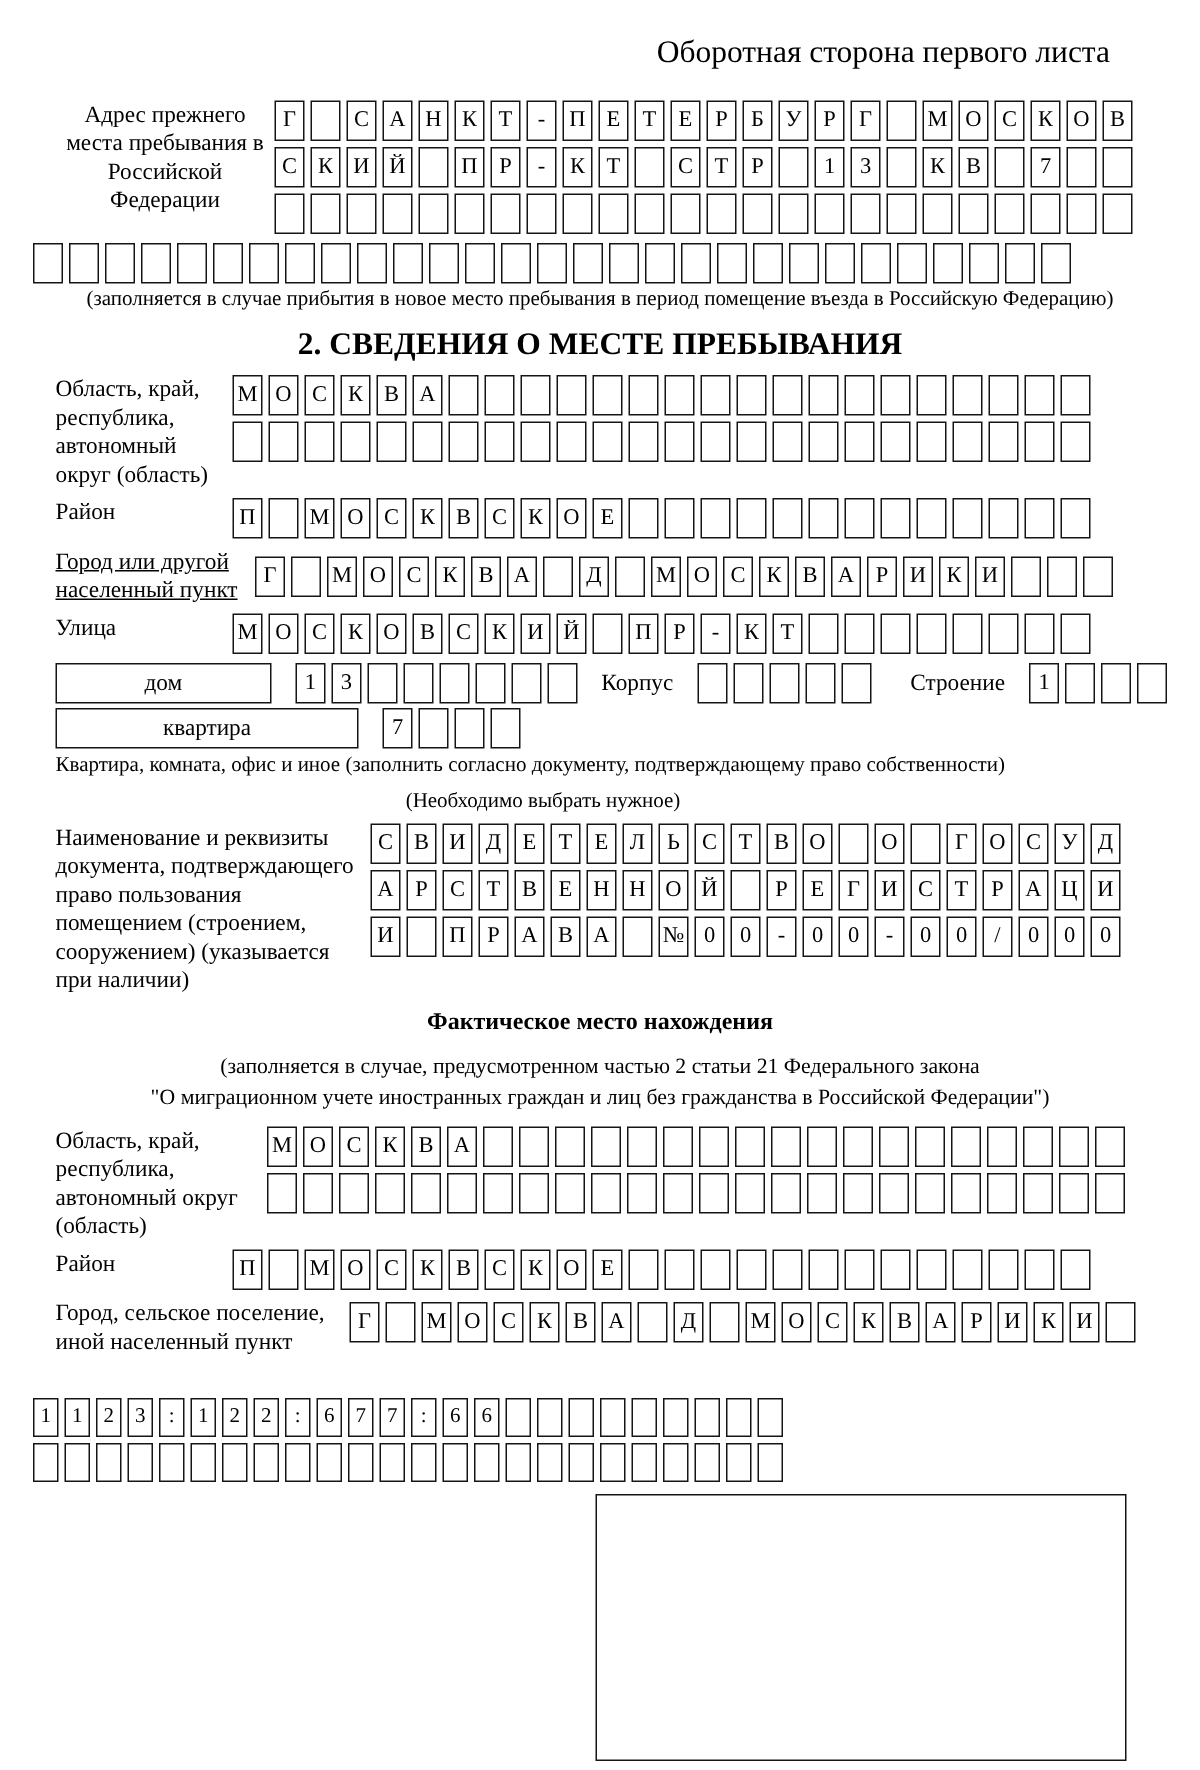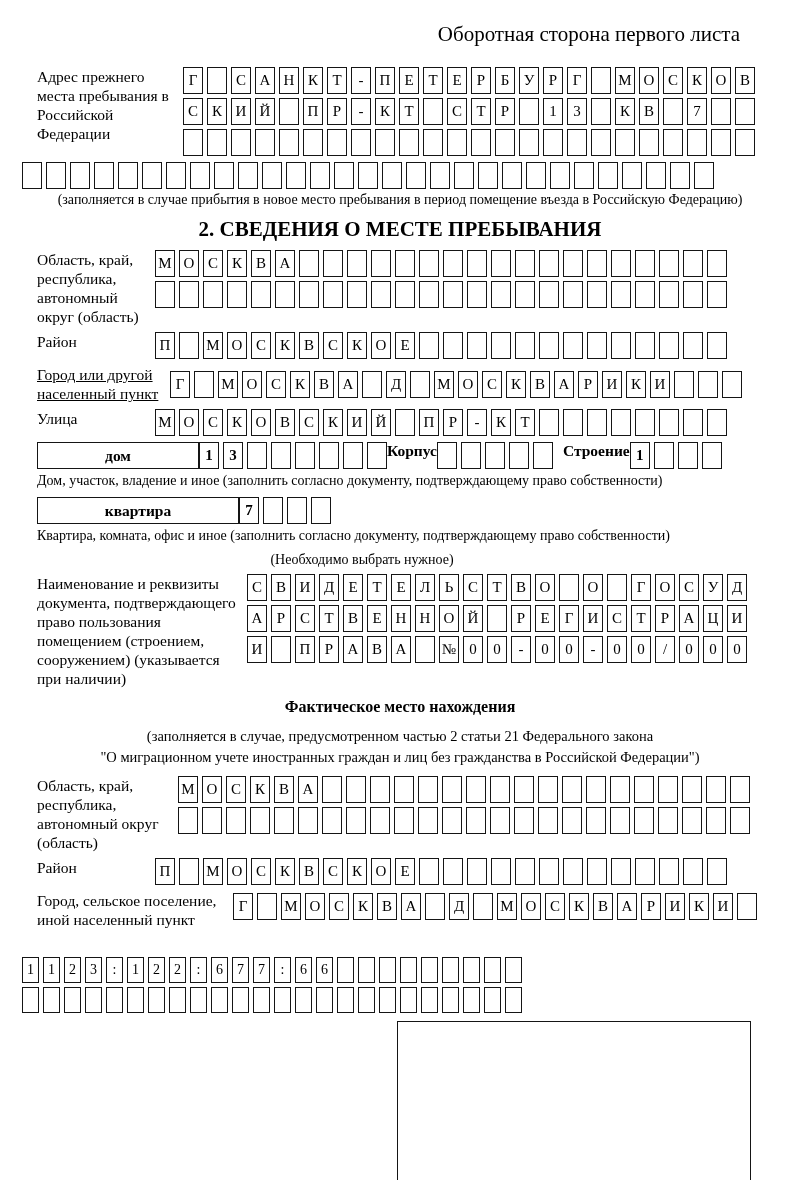--- a/index.html
+++ b/index.html
@@ -24,21 +24,21 @@
     font-size:15px;line-height:1;background:#fff;
   }
   .cells-sm .cell{width:15px;height:24px;font-size:14px;}
 
   .note{font-size:14px;line-height:18px;margin:2px 0 4px 0;}
   .note-center{text-align:center;}
   .note-left{padding-left:15px;margin:1px 0 7px 0;}
 
   .section-title{text-align:center;font-weight:bold;font-size:21px;margin:8px 0 8px 0;}
 
-  .inline-row{display:flex;align-items:flex-start;gap:0;margin-bottom:3px;font-weight:bold;}
+  .inline-row{display:flex;align-items:center;gap:16px;margin-bottom:3px;}
   .wide-box{
     border:1.5px solid #151515;height:25px;display:flex;align-items:center;justify-content:center;
     font-size:15.5px;box-sizing:content-box;background:#fff;
   }
   .box-dom{width:160px;margin-left:15px;}
   .box-kvartira{width:200px;margin-left:15px;}
   .small-label{font-size:15.5px;}
 
   .chk{
     width:20px;height:24px;border:1.5px solid #151515;flex-shrink:0;
@@ -55,21 +55,21 @@
     margin-left:375px;width:352px;height:176px;border:1.5px solid #151515;background:#fff;
   }
 </style>
 </head>
 <body>
 
 <div class="page">
 
   <div class="corner-title">Оборотная сторона первого листа</div>
 
-  <div class="field" style="margin-top:20px;">
+  <div class="field" style="margin-top:20px;text-align:center;">
     <div class="flabel w161">Адрес прежнего места пребывания в Российской Федерации</div>
     <div class="frows">
       <div class="cells">
           <div class="cell">Г</div>
           <div class="cell"></div>
           <div class="cell">С</div>
           <div class="cell">А</div>
           <div class="cell">Н</div>
           <div class="cell">К</div>
           <div class="cell">Т</div>
@@ -349,21 +349,20 @@
         <div class="cell"></div>
       </div>
     <div class="small-label" style="margin-left:10px;">Строение</div>
     <div class="cells">
         <div class="cell">1</div>
         <div class="cell"></div>
         <div class="cell"></div>
         <div class="cell"></div>
       </div>
   </div>
-  <div class="note note-left">Дом, участок, владение и иное (заполнить согласно документу, подтверждающему право собственности)</div>
 
   <div class="inline-row">
     <div class="wide-box box-kvartira">квартира</div>
     <div class="cells">
         <div class="cell">7</div>
         <div class="cell"></div>
         <div class="cell"></div>
         <div class="cell"></div>
       </div>
   </div>

